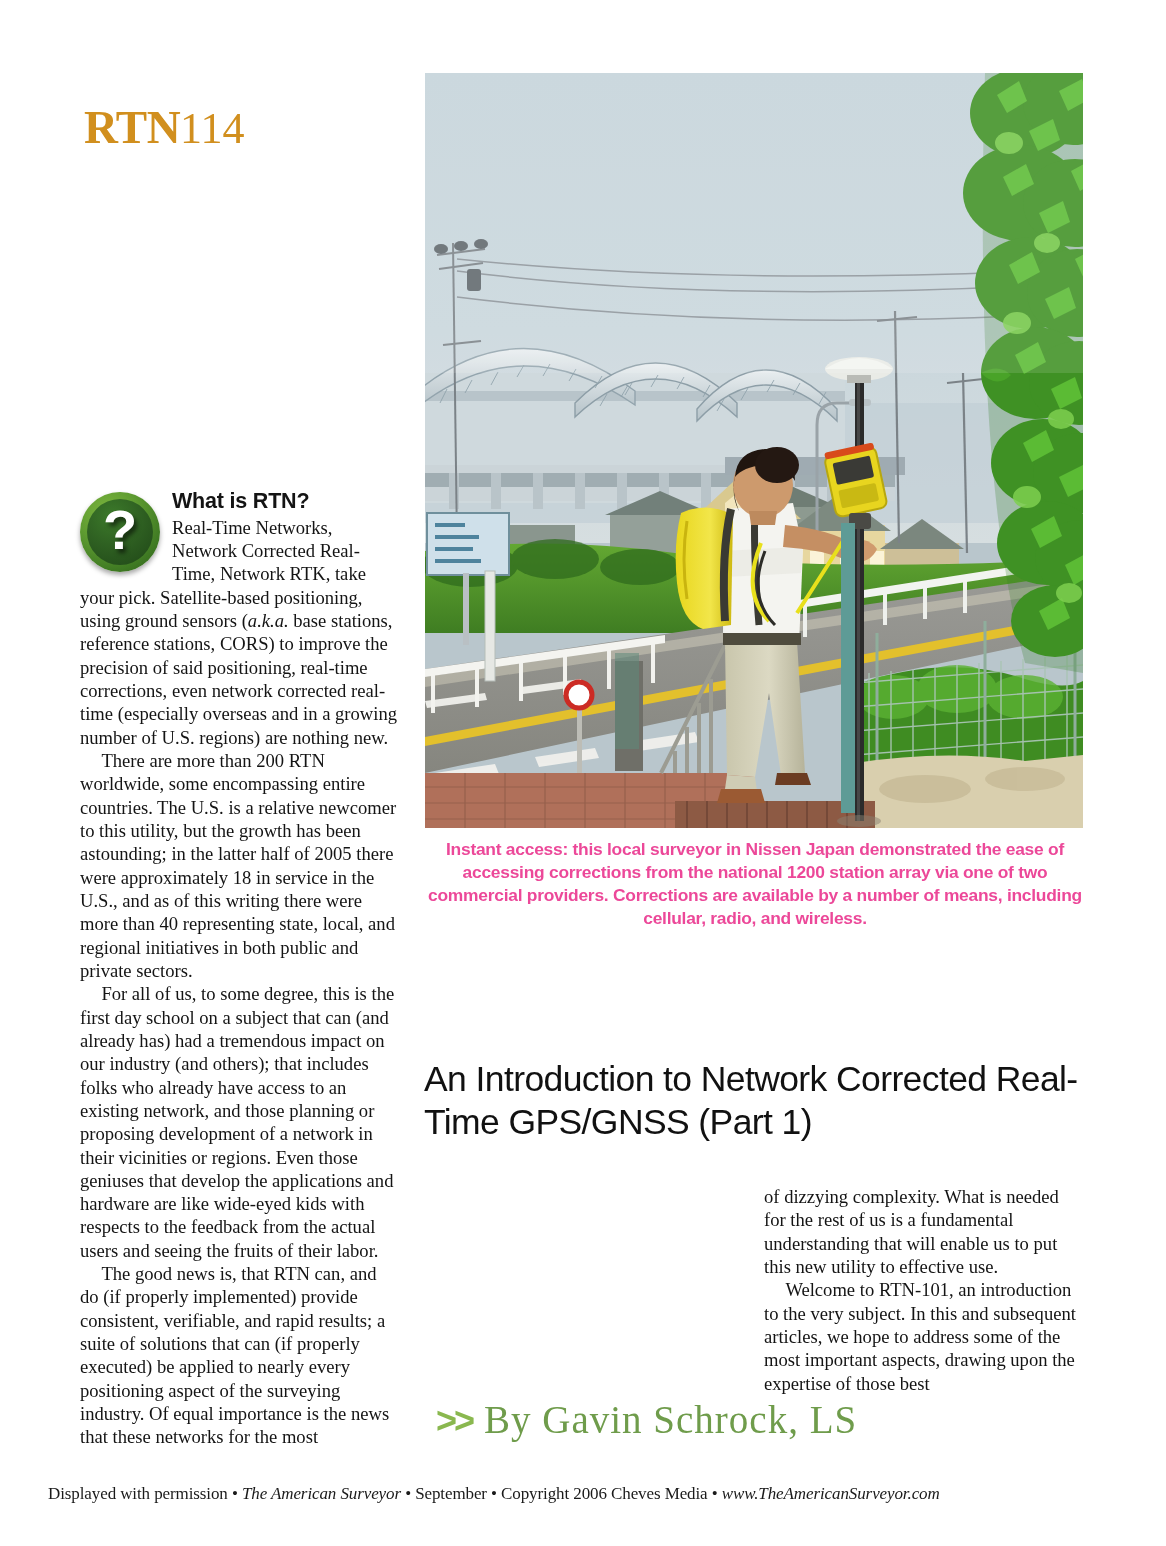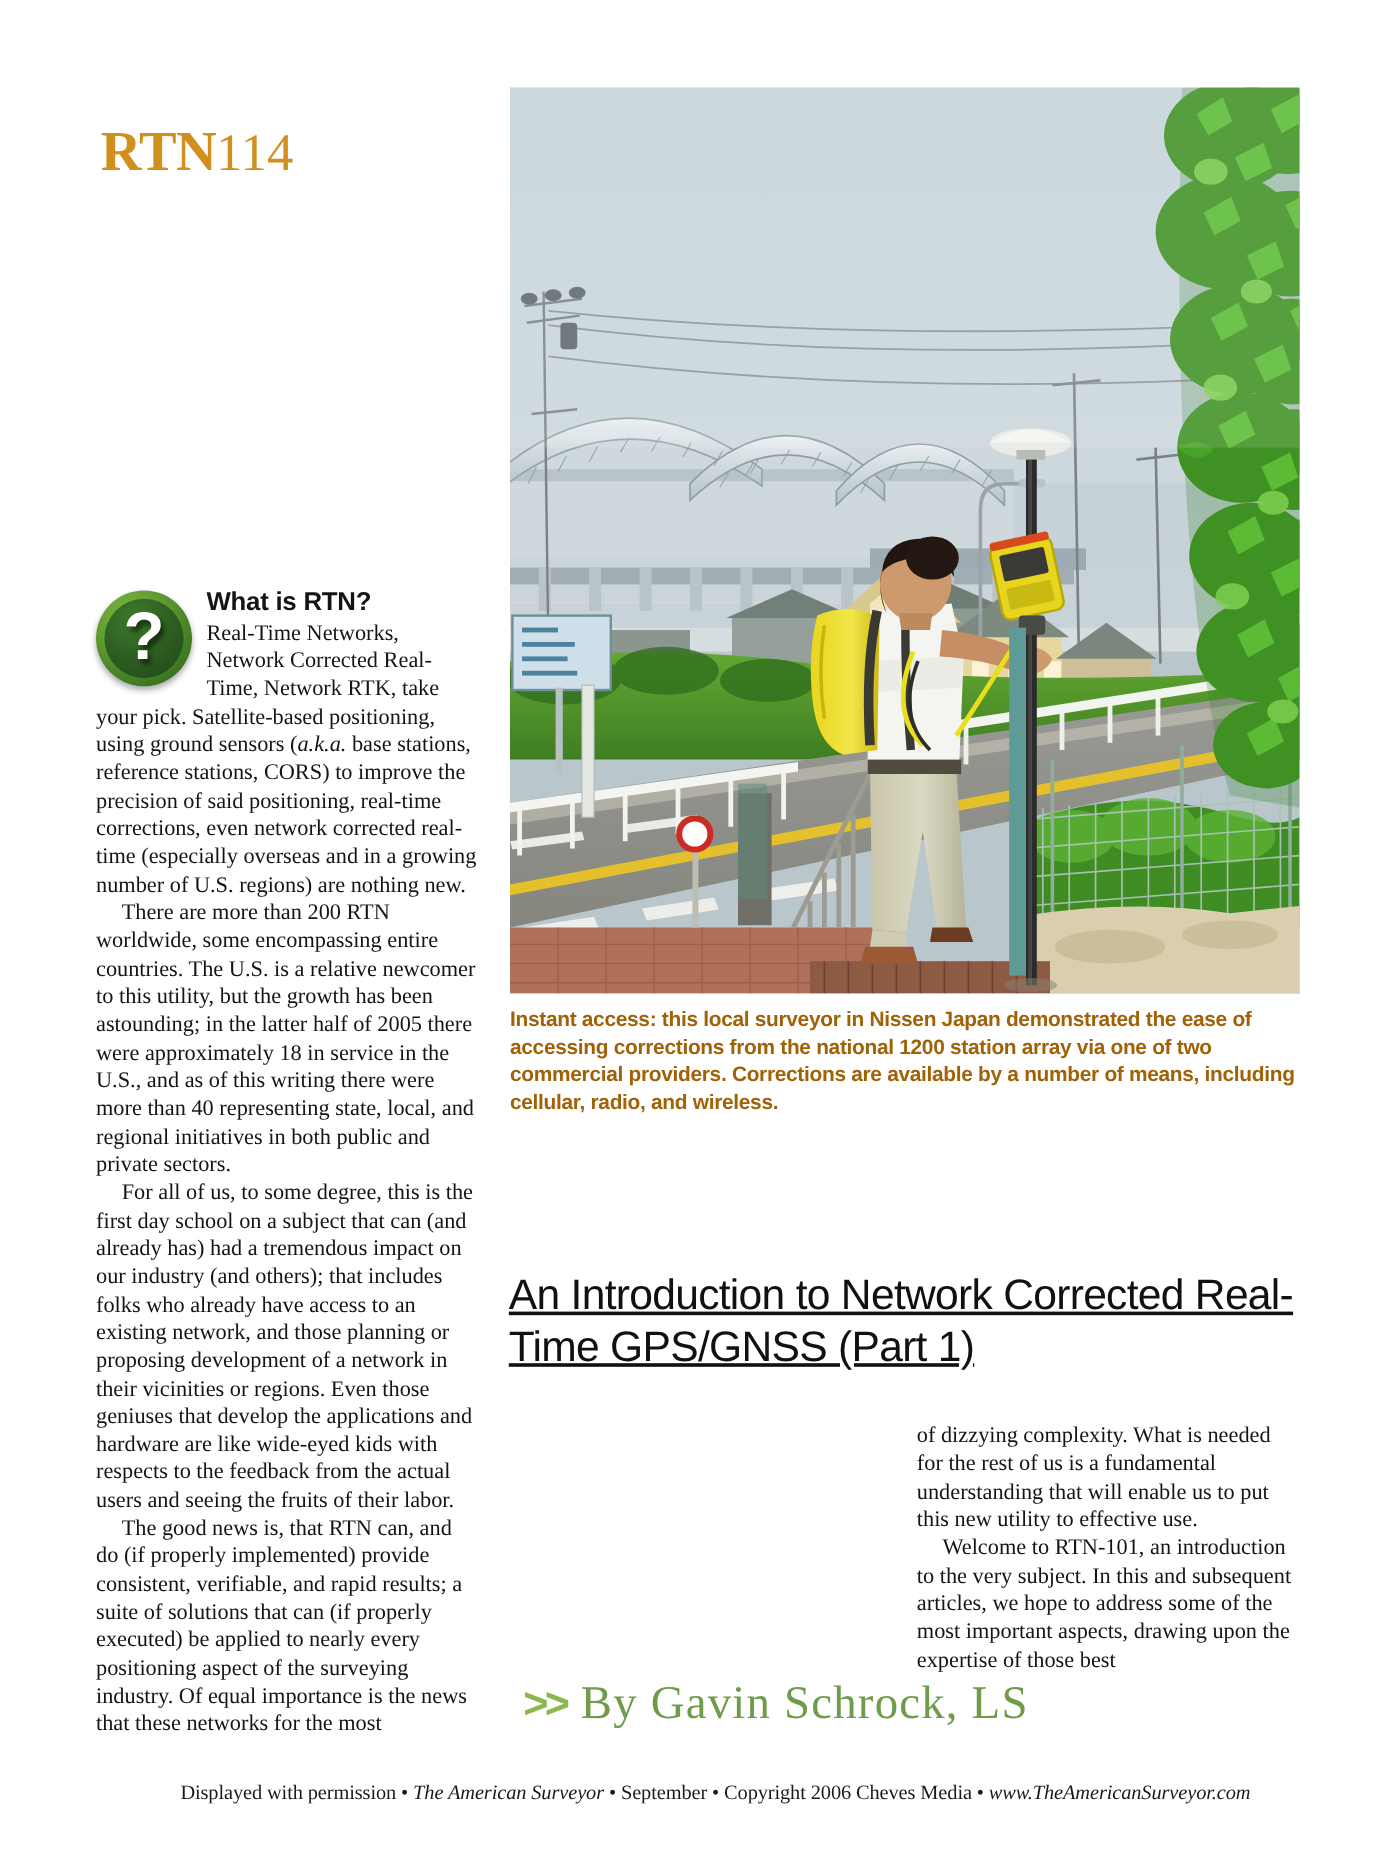--- a/index.html
+++ b/index.html
@@ -123,22 +123,23 @@
   
   .caption {
     position: absolute;
     left: 425px;
     top: 838px;
     width: 660px;
     font-family: "Liberation Sans", sans-serif;
     font-weight: 700;
     font-size: 17.4px;
     line-height: 1.33;
-    color: #a16207;
+    color: #ec4899;
     letter-spacing: -0.25px;
+    text-align: center;
   }
 
   
   .headline {
     position: absolute;
     left: 423px;
     top: 930px;
     width: 670px;
     font-family: "Liberation Sans", sans-serif;
     font-weight: 700;
@@ -151,21 +152,20 @@
     position: absolute;
     left: 424px;
     top: 1058px;
     width: 670px;
     font-family: "Liberation Sans", sans-serif;
     font-weight: 400;
     font-size: 35.5px;
     line-height: 1.2;
     color: #111111;
     letter-spacing: -0.6px;
-    text-decoration: underline;
   }
 
   
   .body-col {
     position: absolute;
     top: 1185px;
     width: 318px;
     font-size: 18.6px;
     line-height: 1.255;
     color: #141414;
@@ -195,25 +195,26 @@
     font-size: 36px;
     margin-right: 12px;
   }
 
   
   .footer {
     position: absolute;
     left: 0;
     top: 1484px;
     width: 1042px;
-    text-align: right;
+    text-align: left;
     font-family: "Liberation Serif", serif;
     font-size: 17px;
     color: #1a1a1a;
     letter-spacing: -0.1px;
+    padding-left: 48px;
   }
   .footer i { font-style: italic; }
 </style>
 </head>
 <body>
 
 <div class="page">
 
   <div class="masthead">
     <span class="mh-bold">RTN</span><span class="mh-light">114</span>

